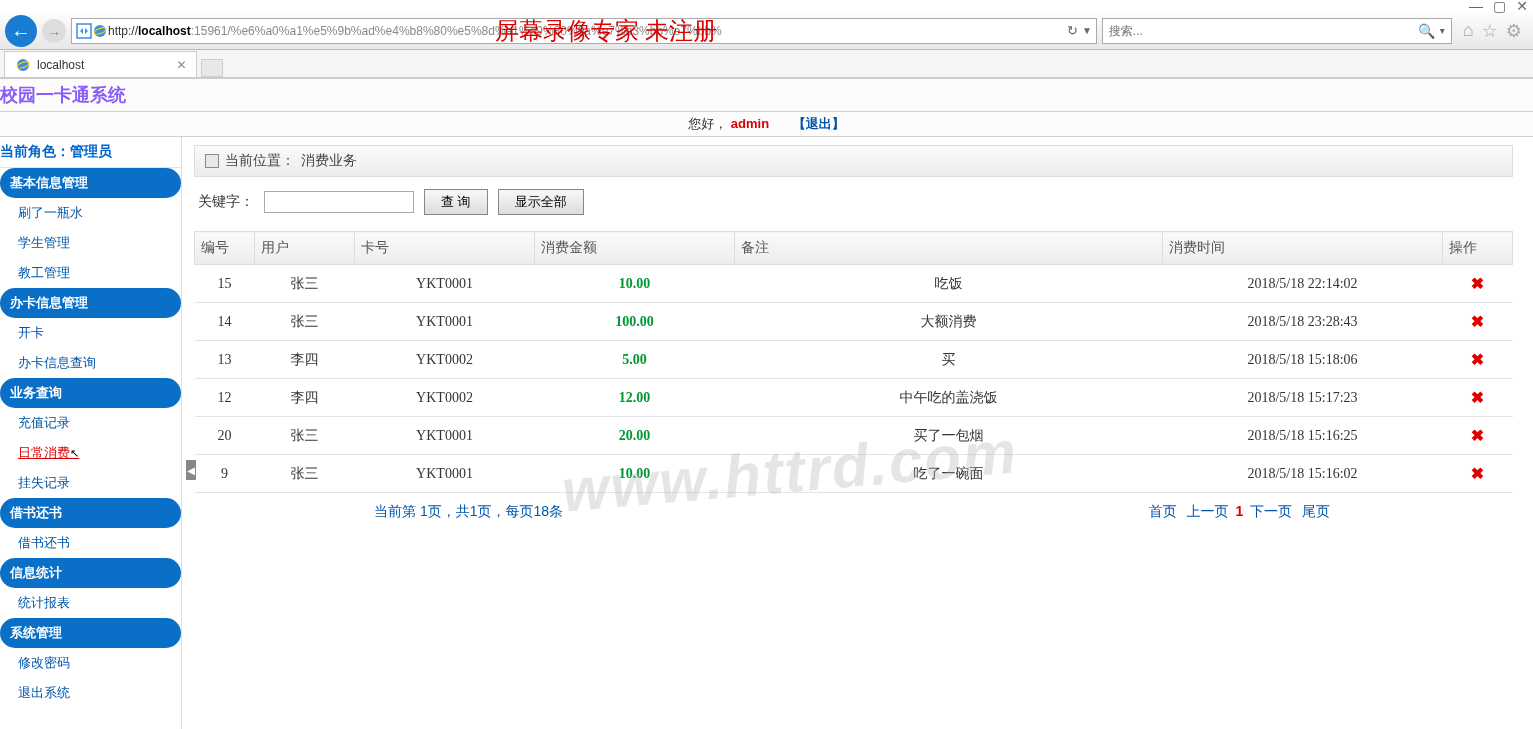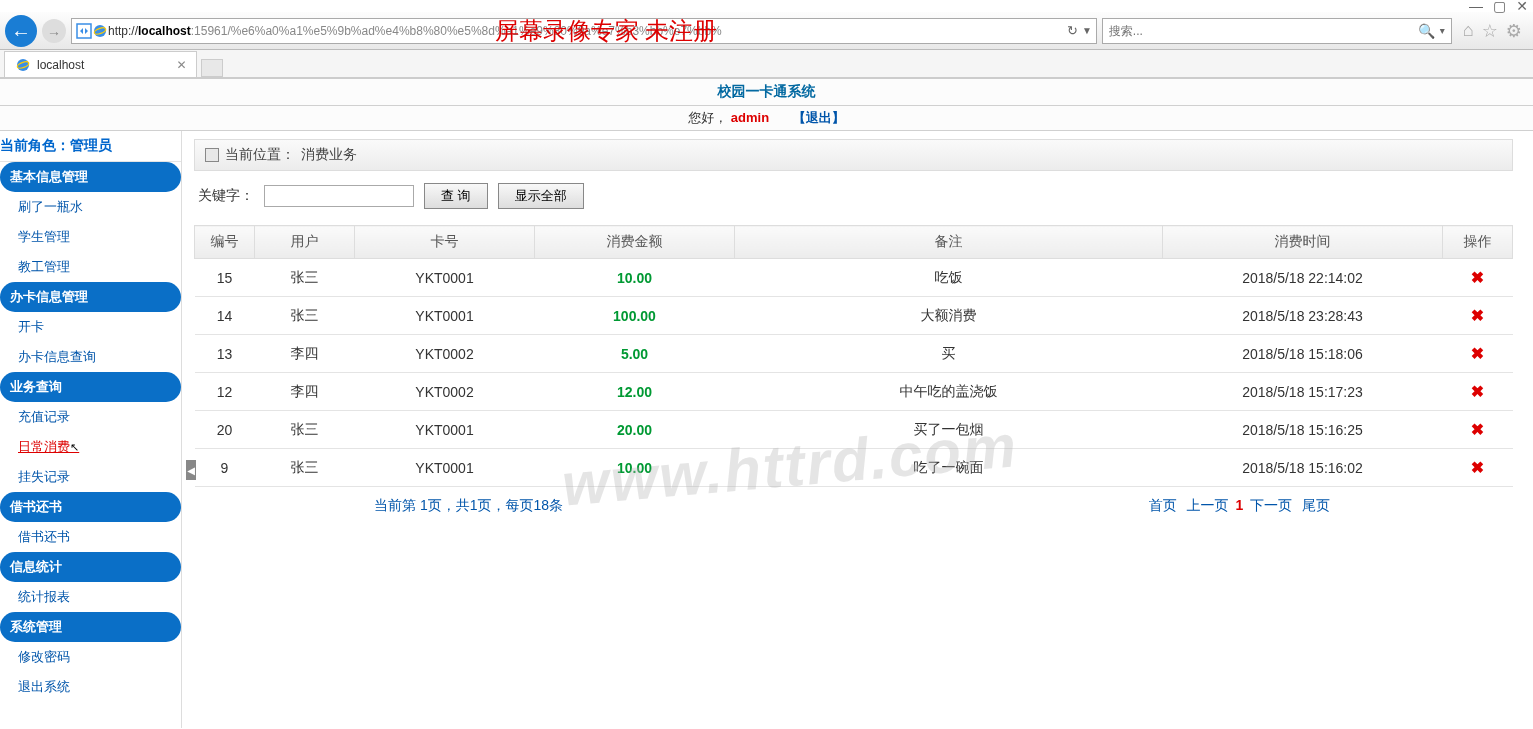--- a/index.html
+++ b/index.html
@@ -21,21 +21,21 @@
     .search-input { flex: 1; border: none; outline: none; font-size: 12px; color: #888; }
     .search-ico { color: #666; font-size: 14px; }
     .chrome-icons { display: flex; gap: 8px; padding: 0 6px; color: #aaa; font-size: 18px; }
     .tab-bar { display: flex; align-items: end; height: 28px; background: #f5f5f5; border-bottom: 1px solid #ccc; padding-left: 4px; }
     .tab { display: flex; align-items: center; gap: 6px; height: 26px; padding: 0 10px; background: #fff; border: 1px solid #ccc; border-bottom: none; font-size: 12px; }
     .tab-ico { width: 14px; height: 14px; color: #3a8ee6; }
     .tab-close { color: #888; cursor: pointer; }
     .tab-new { width: 22px; height: 18px; background: #e8e8e8; border: 1px solid #ccc; margin-left: 4px; }
     
     
-    .app-header-title { text-align: center; color: #0369a1; font-weight: bold; padding: 4px 0; font-size: 14px; border-bottom: 1px solid #d0d0d0; background: #fcfcfc; }
+    .app-header-title { color: #8b5cf6; font-weight: bold; padding: 4px 0; font-size: 18px; border-bottom: 1px solid #d0d0d0; background: #fcfcfc; }
     .app-header-user { text-align: center; padding: 3px 0; font-size: 13px; border-bottom: 1px solid #d0d0d0; background: #fcfcfc; }
     .app-header-user .username { color: #d00; font-weight: bold; }
     .app-header-user .logout { color: #0055aa; font-weight: bold; margin-left: 20px; }
     
     
     .main-wrap { display: flex; height: calc(100vh - 132px); }
     .sidebar { width: 182px; background: #fff; border-right: 1px solid #ddd; overflow-y: auto; position: relative; }
     .sidebar::-webkit-scrollbar { width: 16px; background: #f0f0f0; }
     .sidebar::-webkit-scrollbar-thumb { background: #c0c0c0; border: 1px solid #aaa; }
     .role-header { padding: 6px 0; color: #0066cc; font-weight: bold; font-size: 14px; border-bottom: 1px solid #e4e4e4; }
@@ -47,22 +47,22 @@
     .content { flex: 1; padding: 8px 20px 8px 12px; overflow: auto; position: relative; }
     .breadcrumb { display: flex; align-items: center; gap: 6px; background: linear-gradient(#fafafa, #ececec); border: 1px solid #ddd; padding: 6px 10px; font-size: 14px; color: #444; margin-bottom: 12px; }
     .breadcrumb-ico { width: 14px; height: 14px; border: 1px solid #888; background: #e8e8e8; }
     
     .search-row { display: flex; align-items: center; gap: 10px; margin-bottom: 16px; padding-left: 4px; }
     .search-label { font-size: 14px; }
     .search-field { width: 150px; height: 22px; border: 1px solid #aaa; padding: 0 4px; }
     .btn { height: 26px; padding: 0 16px; background: linear-gradient(#f8f8f8, #ddd); border: 1px solid #888; cursor: pointer; font-size: 13px; }
     
     table.data { width: 100%; border-collapse: collapse; background: #fff; }
-    table.data th { background: linear-gradient(#fafafa, #ececec); border: 1px solid #ddd; padding: 7px 6px; font-size: 14px; font-weight: normal; color: #555; text-align: center; }
-    table.data td { border-bottom: 1px solid #e4e4e4; padding: 9px 6px; font-size: 14px; text-align: center; color: #333; }
+    table.data th { background: linear-gradient(#fafafa, #ececec); border: 1px solid #ddd; padding: 7px 6px; font-size: 14px; font-weight: normal; color: #555; text-align: left; }
+    table.data td { border-bottom: 1px solid #e4e4e4; padding: 9px 6px; font-size: 14px; text-align: center; color: #333; font-family: Liberation Serif, serif; }
     table.data td.amount { color: #009933; font-weight: bold; }
     table.data td.op { color: #d00; cursor: pointer; font-weight: bold; font-size: 16px; }
     
     .pager { display: flex; justify-content: space-between; padding: 10px 180px 10px 180px; font-size: 14px; color: #0055aa; }
     .pager .info { color: #0055aa; }
     .pager .links a { color: #0055aa; margin: 0 3px; cursor: pointer; }
     .pager .links .cur { color: #d00; font-weight: bold; }
     
     .watermark { position: absolute; top: 300px; left: 45%; transform: translateX(-50%) rotate(-5deg); font-size: 60px; color: rgba(180,180,180,0.35); font-weight: bold; font-style: italic; pointer-events: none; letter-spacing: 2px; font-family: Arial; z-index: 2; }
     

